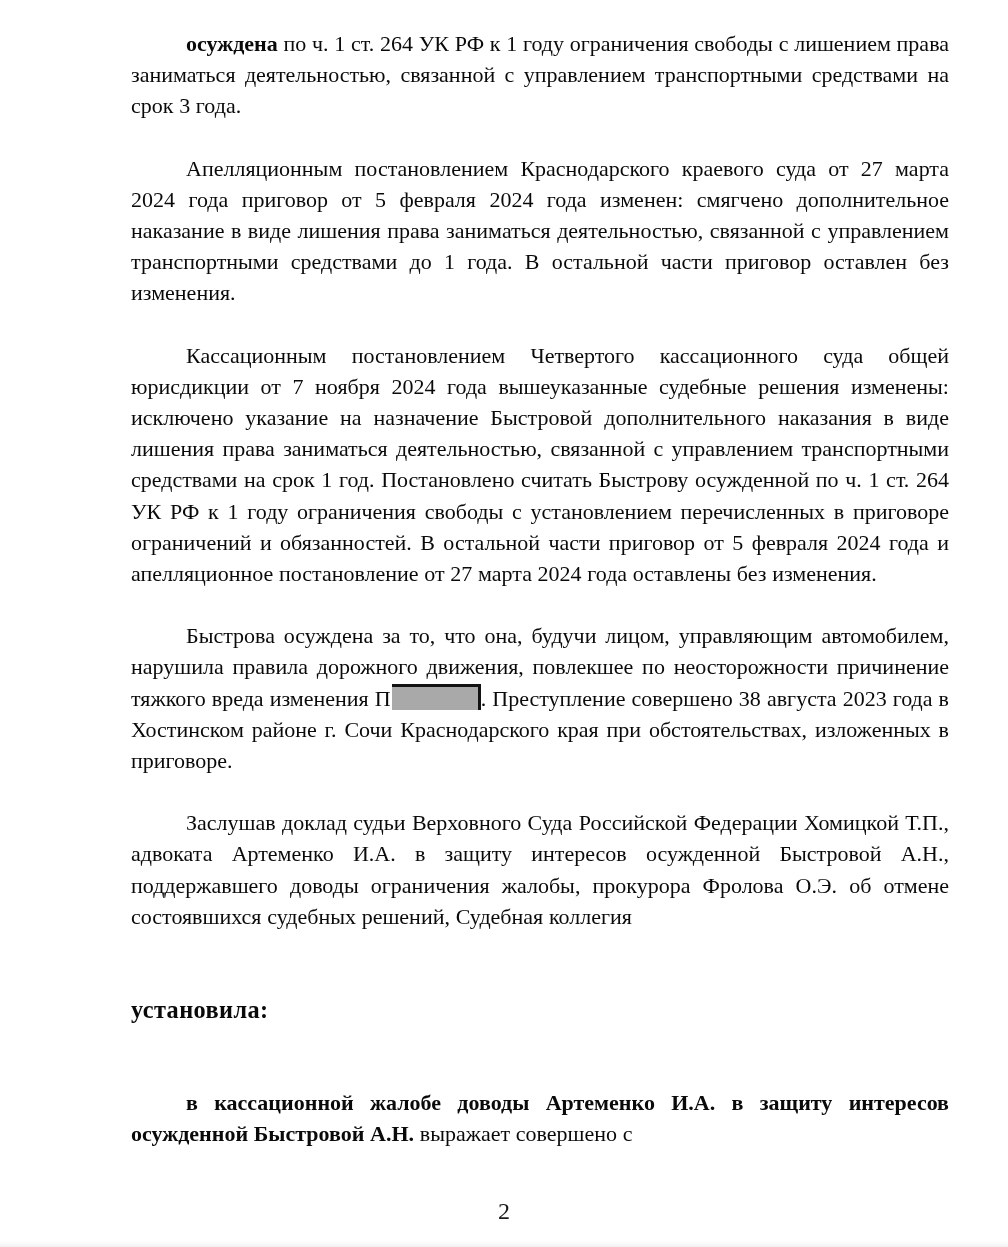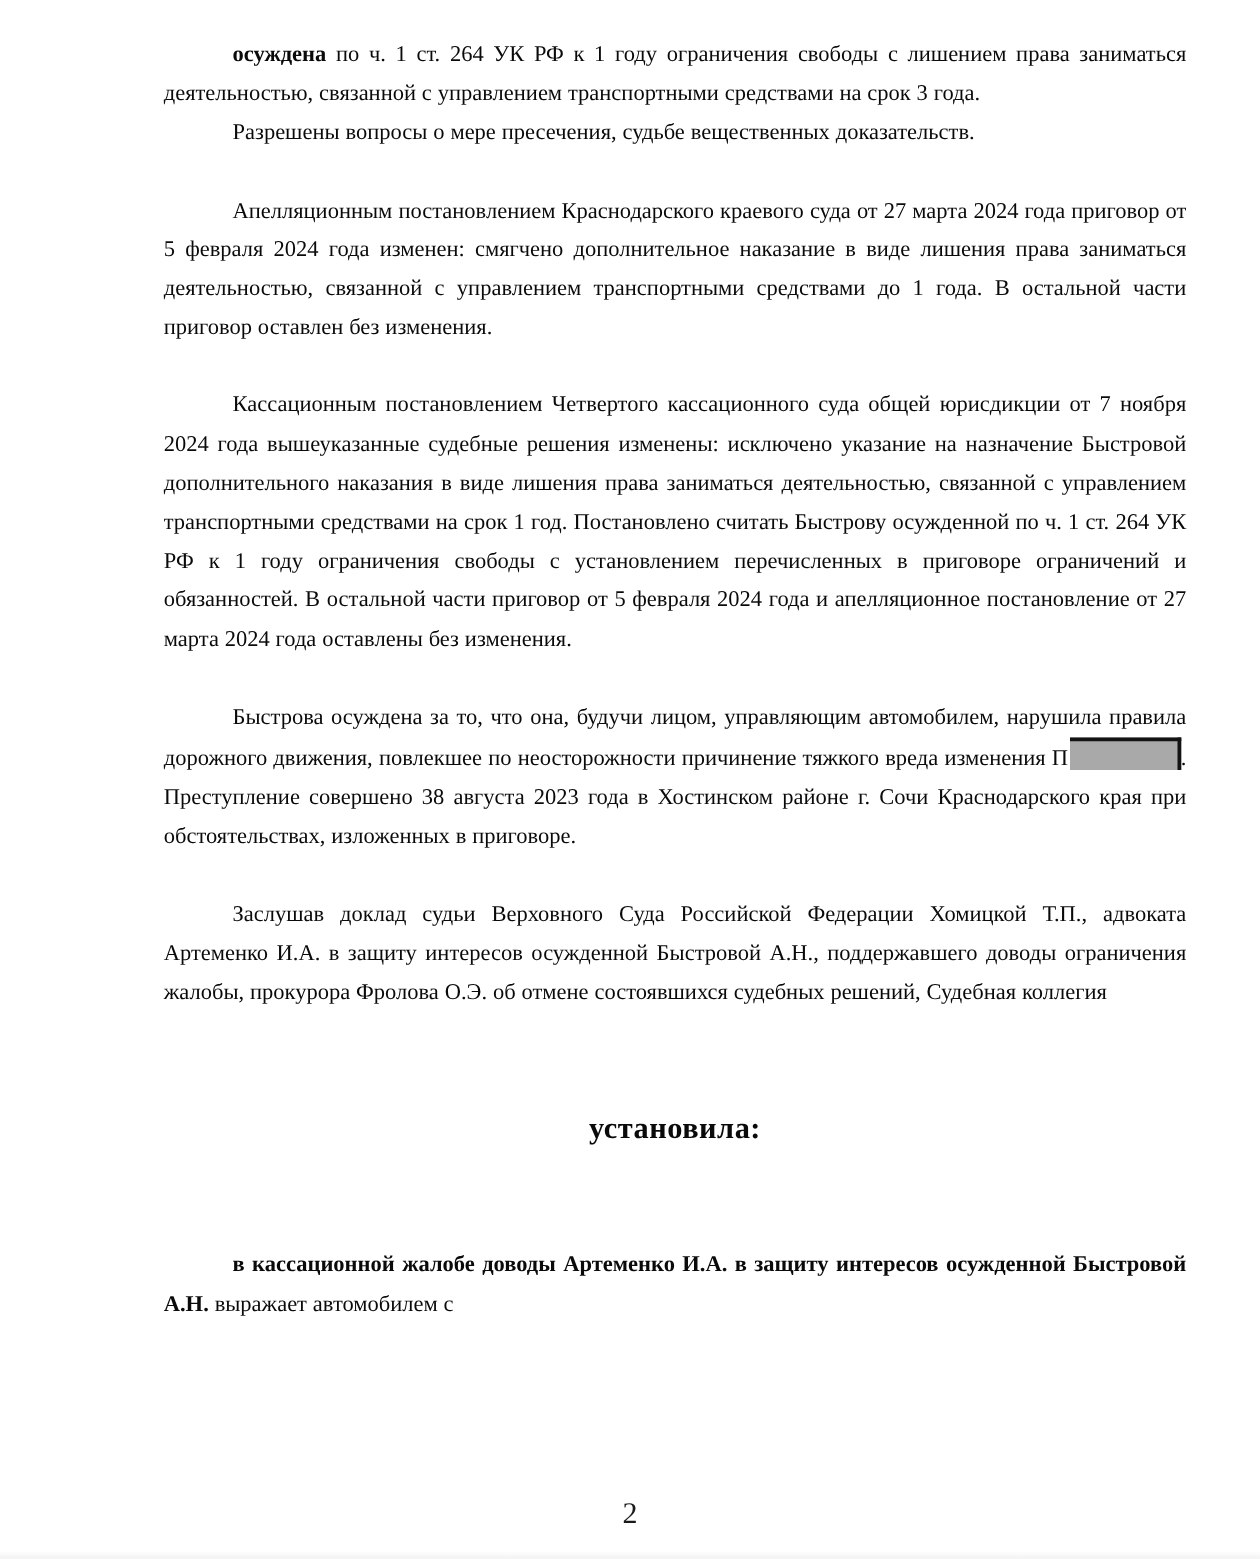--- a/index.html
+++ b/index.html
@@ -30,40 +30,40 @@
   .text-column {
     position: absolute;
     left: 131px;
     top: 28px;
     width: 818px;
   }
 
   p.para {
     margin: 0;
     padding: 0;
-    font-size: 18px;
+    font-size: 22px;
     line-height: 31.2px;
     text-align: justify;
     text-justify: inter-word;
     text-indent: 55px;
     hyphens: none;
     word-spacing: 0.2px;
   }
   .gap-para  { height: 31px; }
 
   .bold { font-weight: bold; }
 
   
   .heading-center {
-    margin: 16px;
+    margin: 0;
     padding: 0;
     font-size: 24.3px;
     line-height: 31.2px;
     font-weight: bold;
-    text-align: center;
+    text-align: left;
     text-indent: 0;
     letter-spacing: 0.4px;
   }
 
   
   .redaction {
     display: inline-block;
     width: 86px;
     height: 23px;
     vertical-align: -3px;
@@ -101,21 +101,20 @@
 </style>
 </head>
 <body>
 
 <div class="page">
 
   <div class="text-column">
 
     <p class="para"><span class="bold">осуждена</span><span> по ч. 1 ст. 264 УК РФ к 1 году ограничения свободы с лишением права заниматься деятельностью, связанной с управлением транспортными средствами на срок 3 года.</span></p>
 
-    <p class="para">Разрешены вопросы о мере пресечения, судьбе вещественных доказательств.</p>
 
     <div class="gap-para"></div>
 
     <p class="para">Апелляционным постановлением Краснодарского краевого суда от 27 марта 2024 года приговор от 5 февраля 2024 года изменен: смягчено дополнительное наказание в виде лишения права заниматься деятельностью, связанной с управлением транспортными средствами до 1 года. В остальной части приговор оставлен без изменения.</p>
 
     <div class="gap-para"></div>
 
     <p class="para">Кассационным постановлением Четвертого кассационного суда общей юрисдикции от 7 ноября 2024 года вышеуказанные судебные решения изменены: исключено указание на назначение Быстровой дополнительного наказания в виде лишения права заниматься деятельностью, связанной с управлением транспортными средствами на срок 1 год. Постановлено считать Быстрову осужденной по ч. 1 ст. 264 УК РФ к 1 году ограничения свободы с установлением перечисленных в приговоре ограничений и обязанностей. В остальной части приговор от 5 февраля 2024 года и апелляционное постановление от 27 марта 2024 года оставлены без изменения.</p>
 
     <div class="gap-para"></div>
@@ -127,21 +126,21 @@
     <p class="para">Заслушав доклад судьи Верховного Суда Российской Федерации Хомицкой Т.П., адвоката  Артеменко И.А. в защиту  интересов осужденной  Быстровой  А.Н., поддержавшего доводы ограничения жалобы, прокурора Фролова О.Э. об отмене состоявшихся судебных решений, Судебная коллегия</p>
 
     <div class="gap-para"></div>
     <div class="gap-para"></div>
 
     <p class="heading-center">установила:</p>
 
     <div class="gap-para"></div>
     <div class="gap-para"></div>
 
-    <p class="para"><span class="bold">в   кассационной   жалобе доводы Артеменко И.А. в защиту интересов   осужденной   Быстровой А.Н.</span><span> выражает автомобилем с</span></p>
+    <p class="para"><span class="bold">в   кассационной   жалобе доводы Артеменко И.А. в защиту интересов   осужденной   Быстровой А.Н.</span><span> выражает совершено с</span></p>
 
   </div>
 
   <div class="page-number">2</div>
 
   <div class="scan-edge"></div>
 
 </div>
 
 </body></html>

